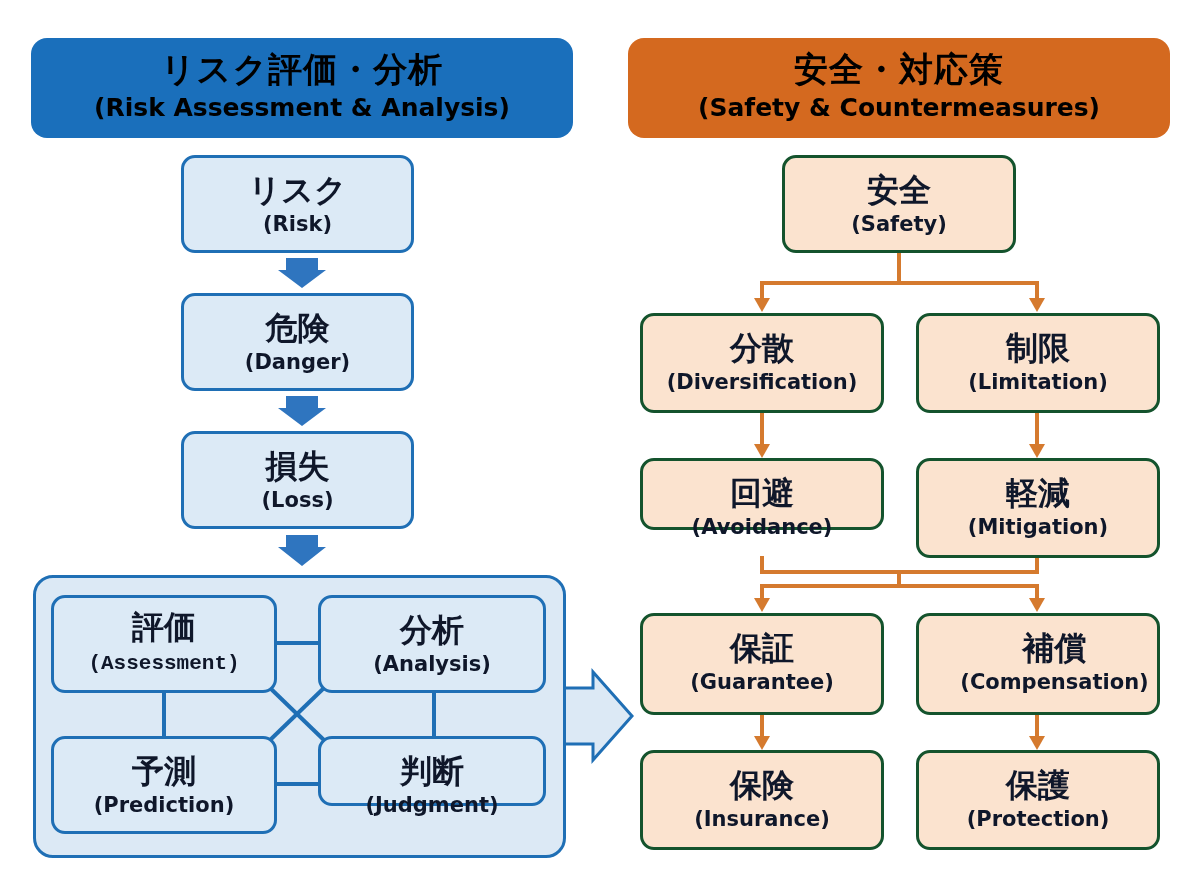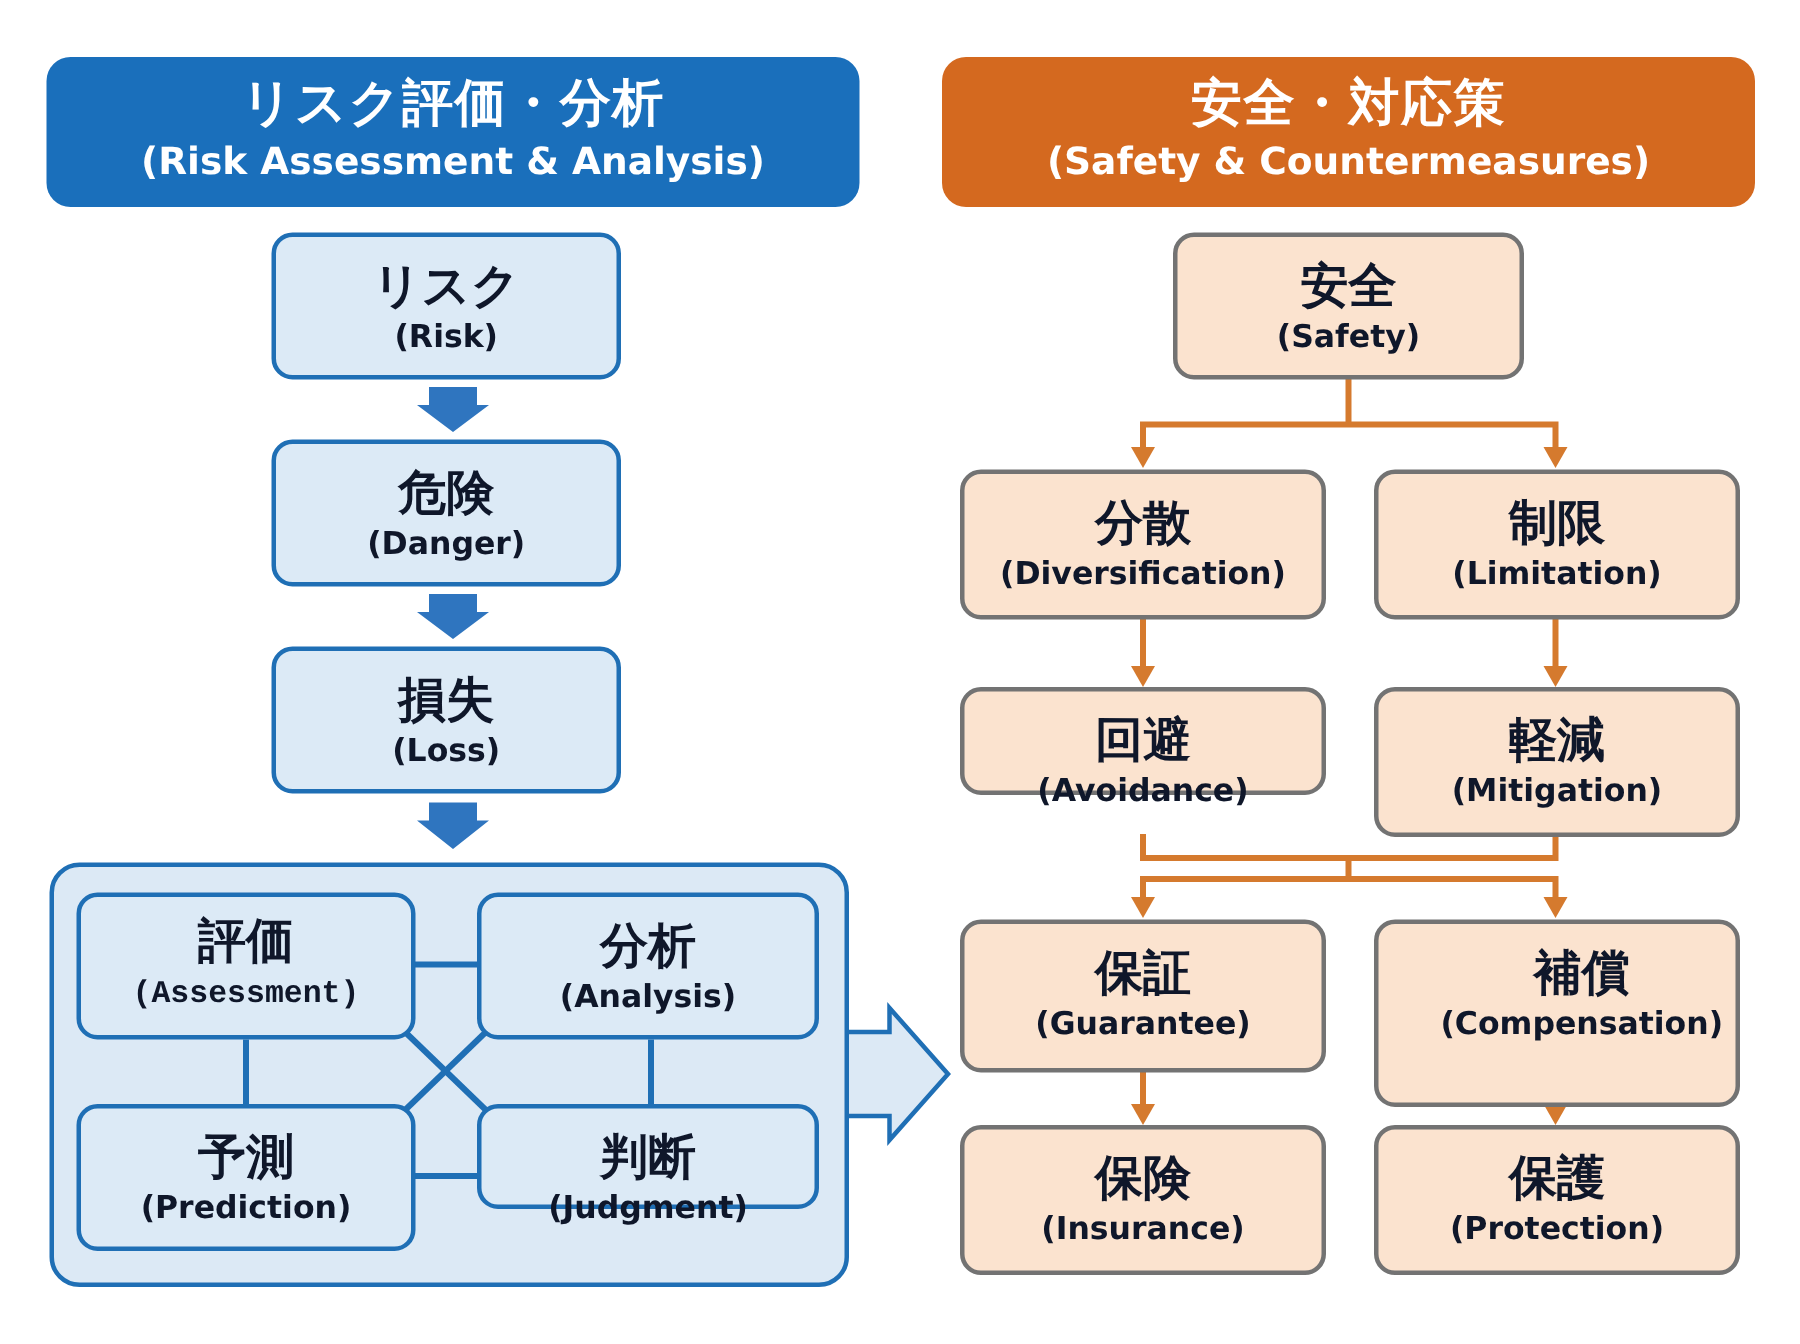--- a/index.html
+++ b/index.html
@@ -1,25 +1,25 @@
 <!DOCTYPE html>
 <html><head>
 <meta charset="utf-8">
 <style>
   html, body { margin: 0; padding: 0; background: #ffffff; }
   body { width: 1200px; height: 896px; position: relative; overflow: hidden;
          font-family: "DejaVu Sans", "Liberation Sans", sans-serif; }
-  .header { position: absolute; border-radius: 16px; color: #ffffff; text-align: center; }
+  .header { position: absolute; border-radius: 16px; color: #000000; text-align: center; }
   .header .jp { font-size: 34px; font-weight: bold; line-height: 46px; margin-top: 8px; letter-spacing: 1px; }
   .header .en { font-size: 25px; font-weight: bold; line-height: 32px; }
   #hdr-left { left: 31px; top: 38px; width: 542px; height: 100px; background: #1a6fbb; }
   #hdr-right { left: 628px; top: 38px; width: 542px; height: 100px; background: #d4691f; }
   .box { position: absolute; border-radius: 14px; text-align: center; box-sizing: border-box; color: #0f172a; }
   .box.blue { background: #dceaf6; border: 3px solid #1f6fb5; }
-  .box.orange { background: #fbe3cf; border: 3px solid #737373; }
+  .box.orange { background: #fbe3cf; border: 3px solid #14532d; }
   .box .jp { font-size: 32px; font-weight: bold; line-height: 40px; margin-top: 12px; }
   .box .en { font-size: 21px; font-weight: bold; line-height: 28px; }
   #group { position: absolute; left: 33px; top: 575px; width: 533px; height: 283px;
            background: #dce9f5; border: 3px solid #1f6fb5; border-radius: 20px; box-sizing: border-box; }
   svg.lines { position: absolute; left: 0; top: 0; }
 </style>
 </head>
 <body>
 
 <svg class="lines" width="1200" height="896">
@@ -134,21 +134,21 @@
 </div>
 <div class="box orange" style="left:916px;top:458px;width:244px;height:100px;">
   <div class="jp">軽減</div>
   <div class="en">(Mitigation)</div>
 </div>
 
 <div class="box orange" style="left:640px;top:613px;width:244px;height:102px;">
   <div class="jp">保証</div>
   <div class="en">(Guarantee)</div>
 </div>
-<div class="box orange" style="left:916px;top:613px;width:244px;height:125px;padding-left:33px;">
+<div class="box orange" style="left:916px;top:613px;width:244px;height:102px;padding-left:33px;">
   <div class="jp">補償</div>
   <div class="en">(Compensation)</div>
 </div>
 
 <div class="box orange" style="left:640px;top:750px;width:244px;height:100px;">
   <div class="jp">保険</div>
   <div class="en">(Insurance)</div>
 </div>
 <div class="box orange" style="left:916px;top:750px;width:244px;height:100px;">
   <div class="jp">保護</div>

